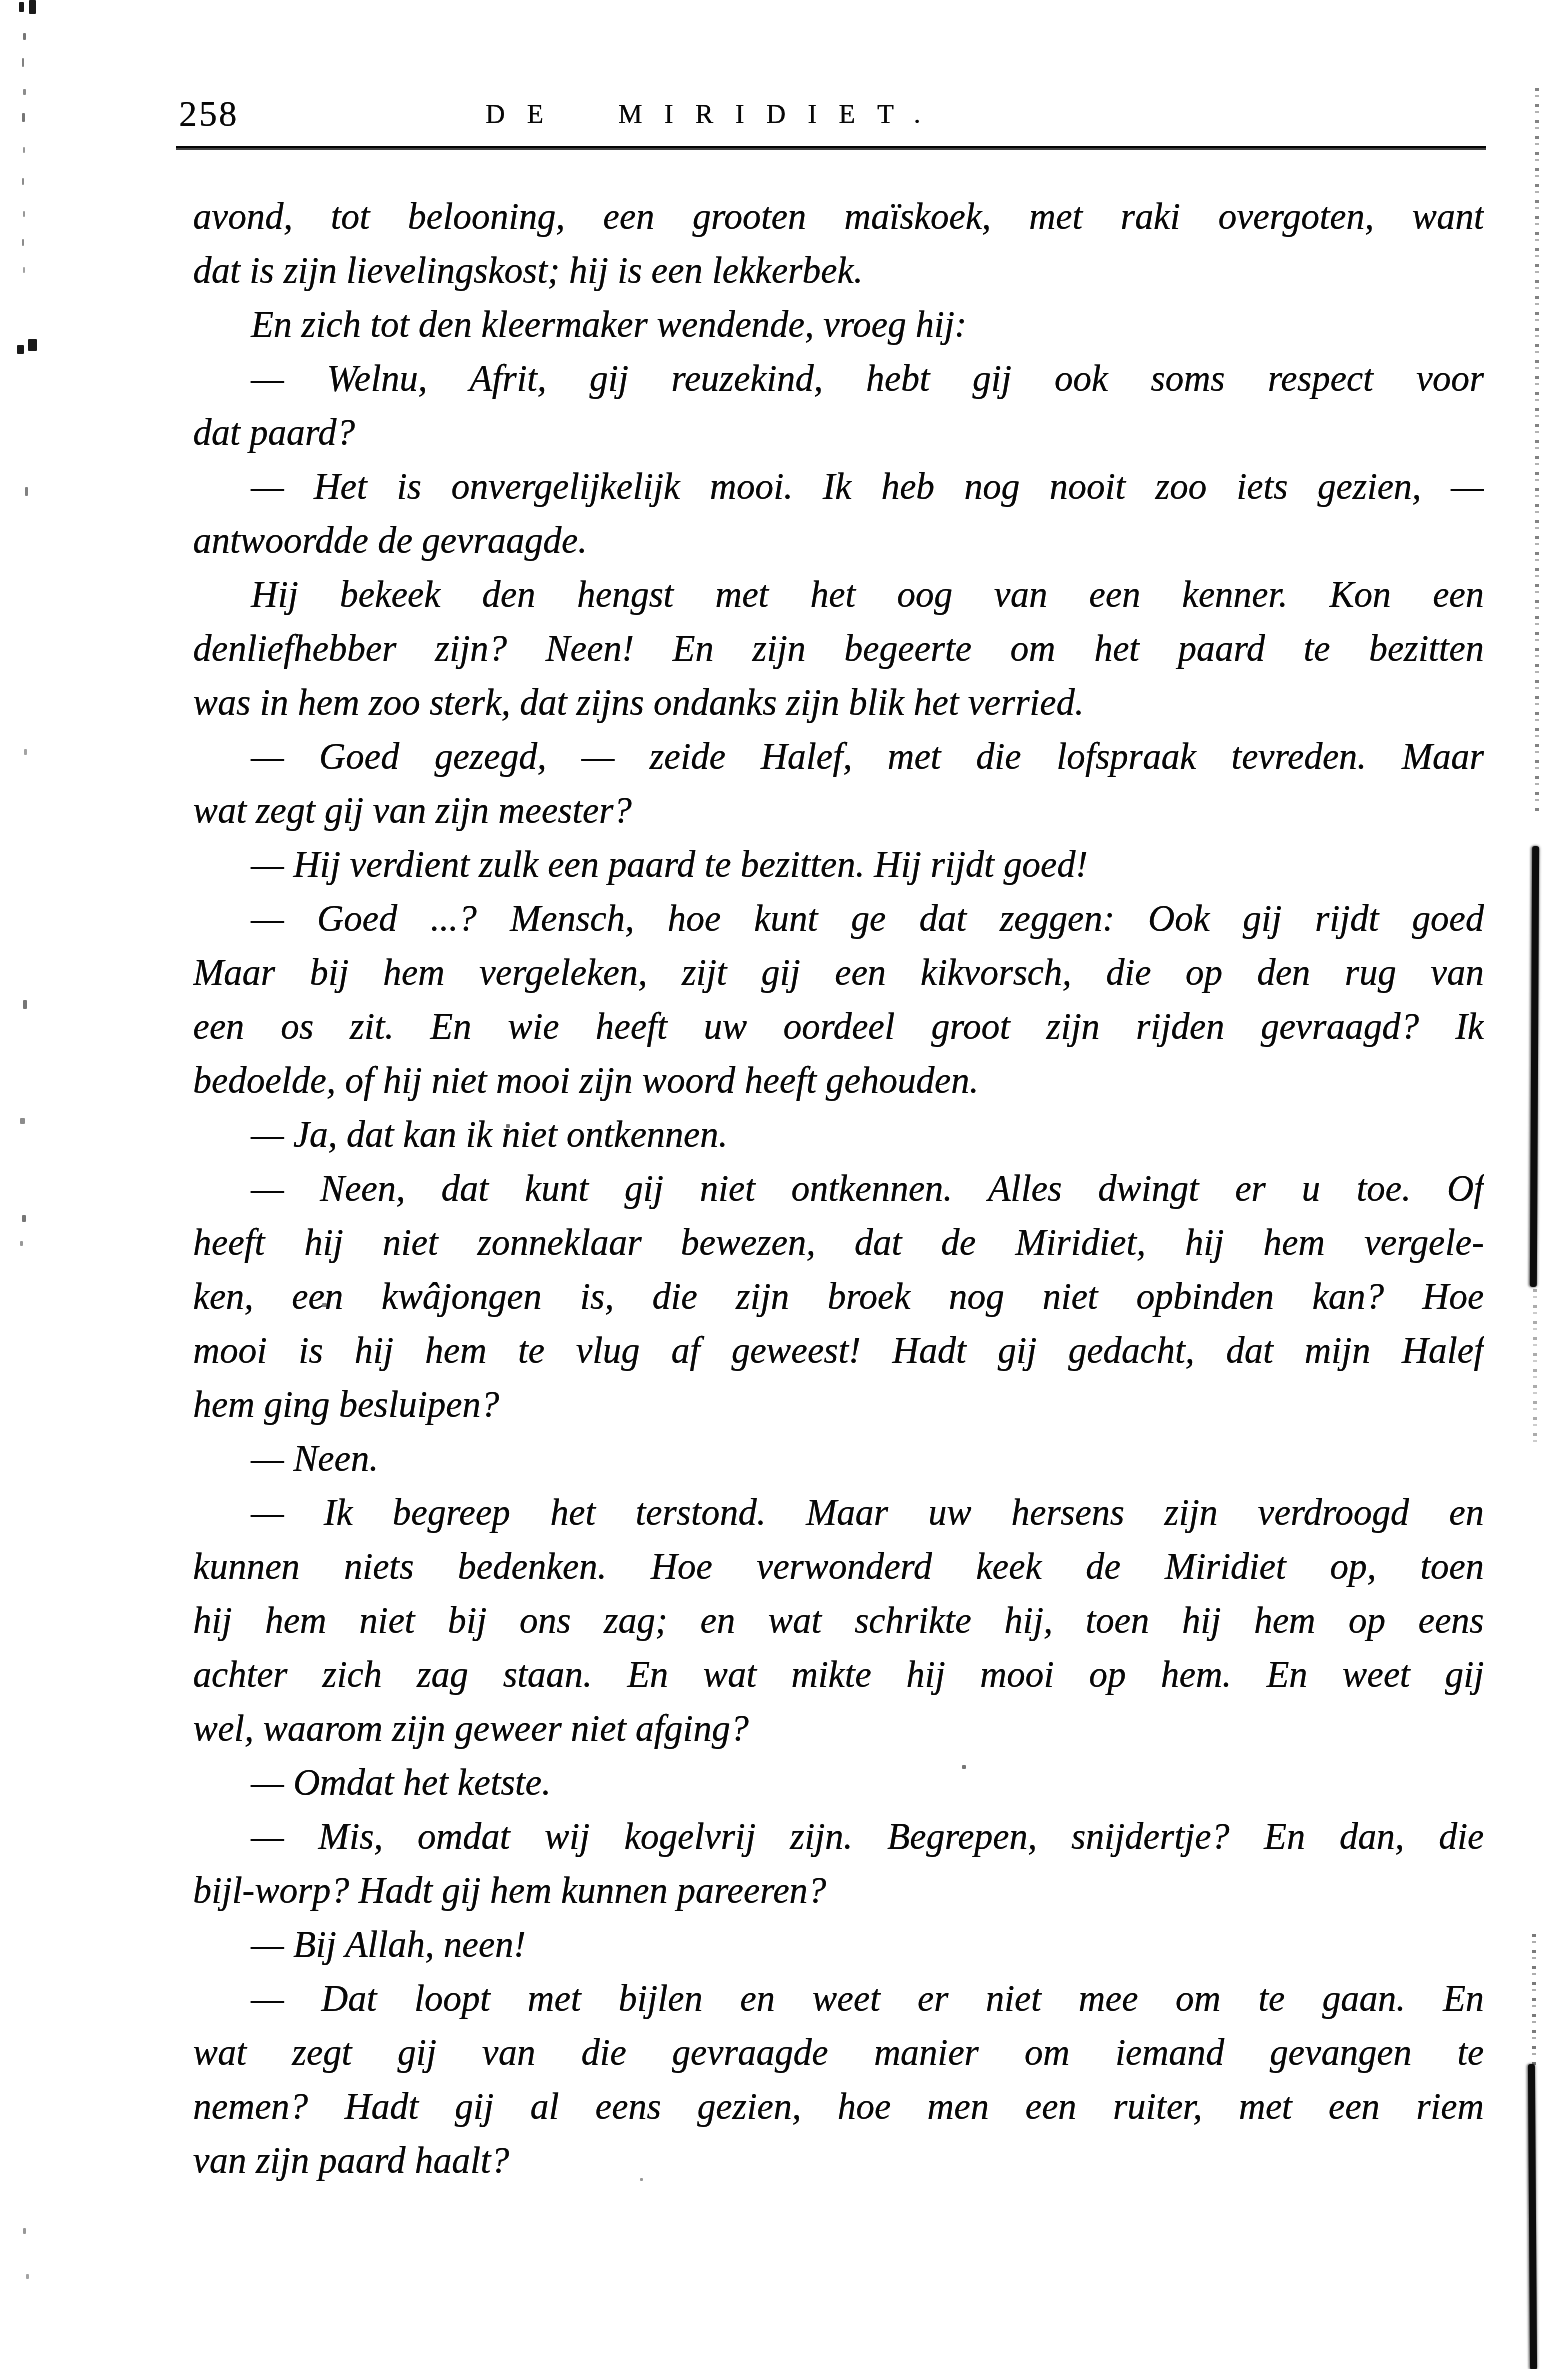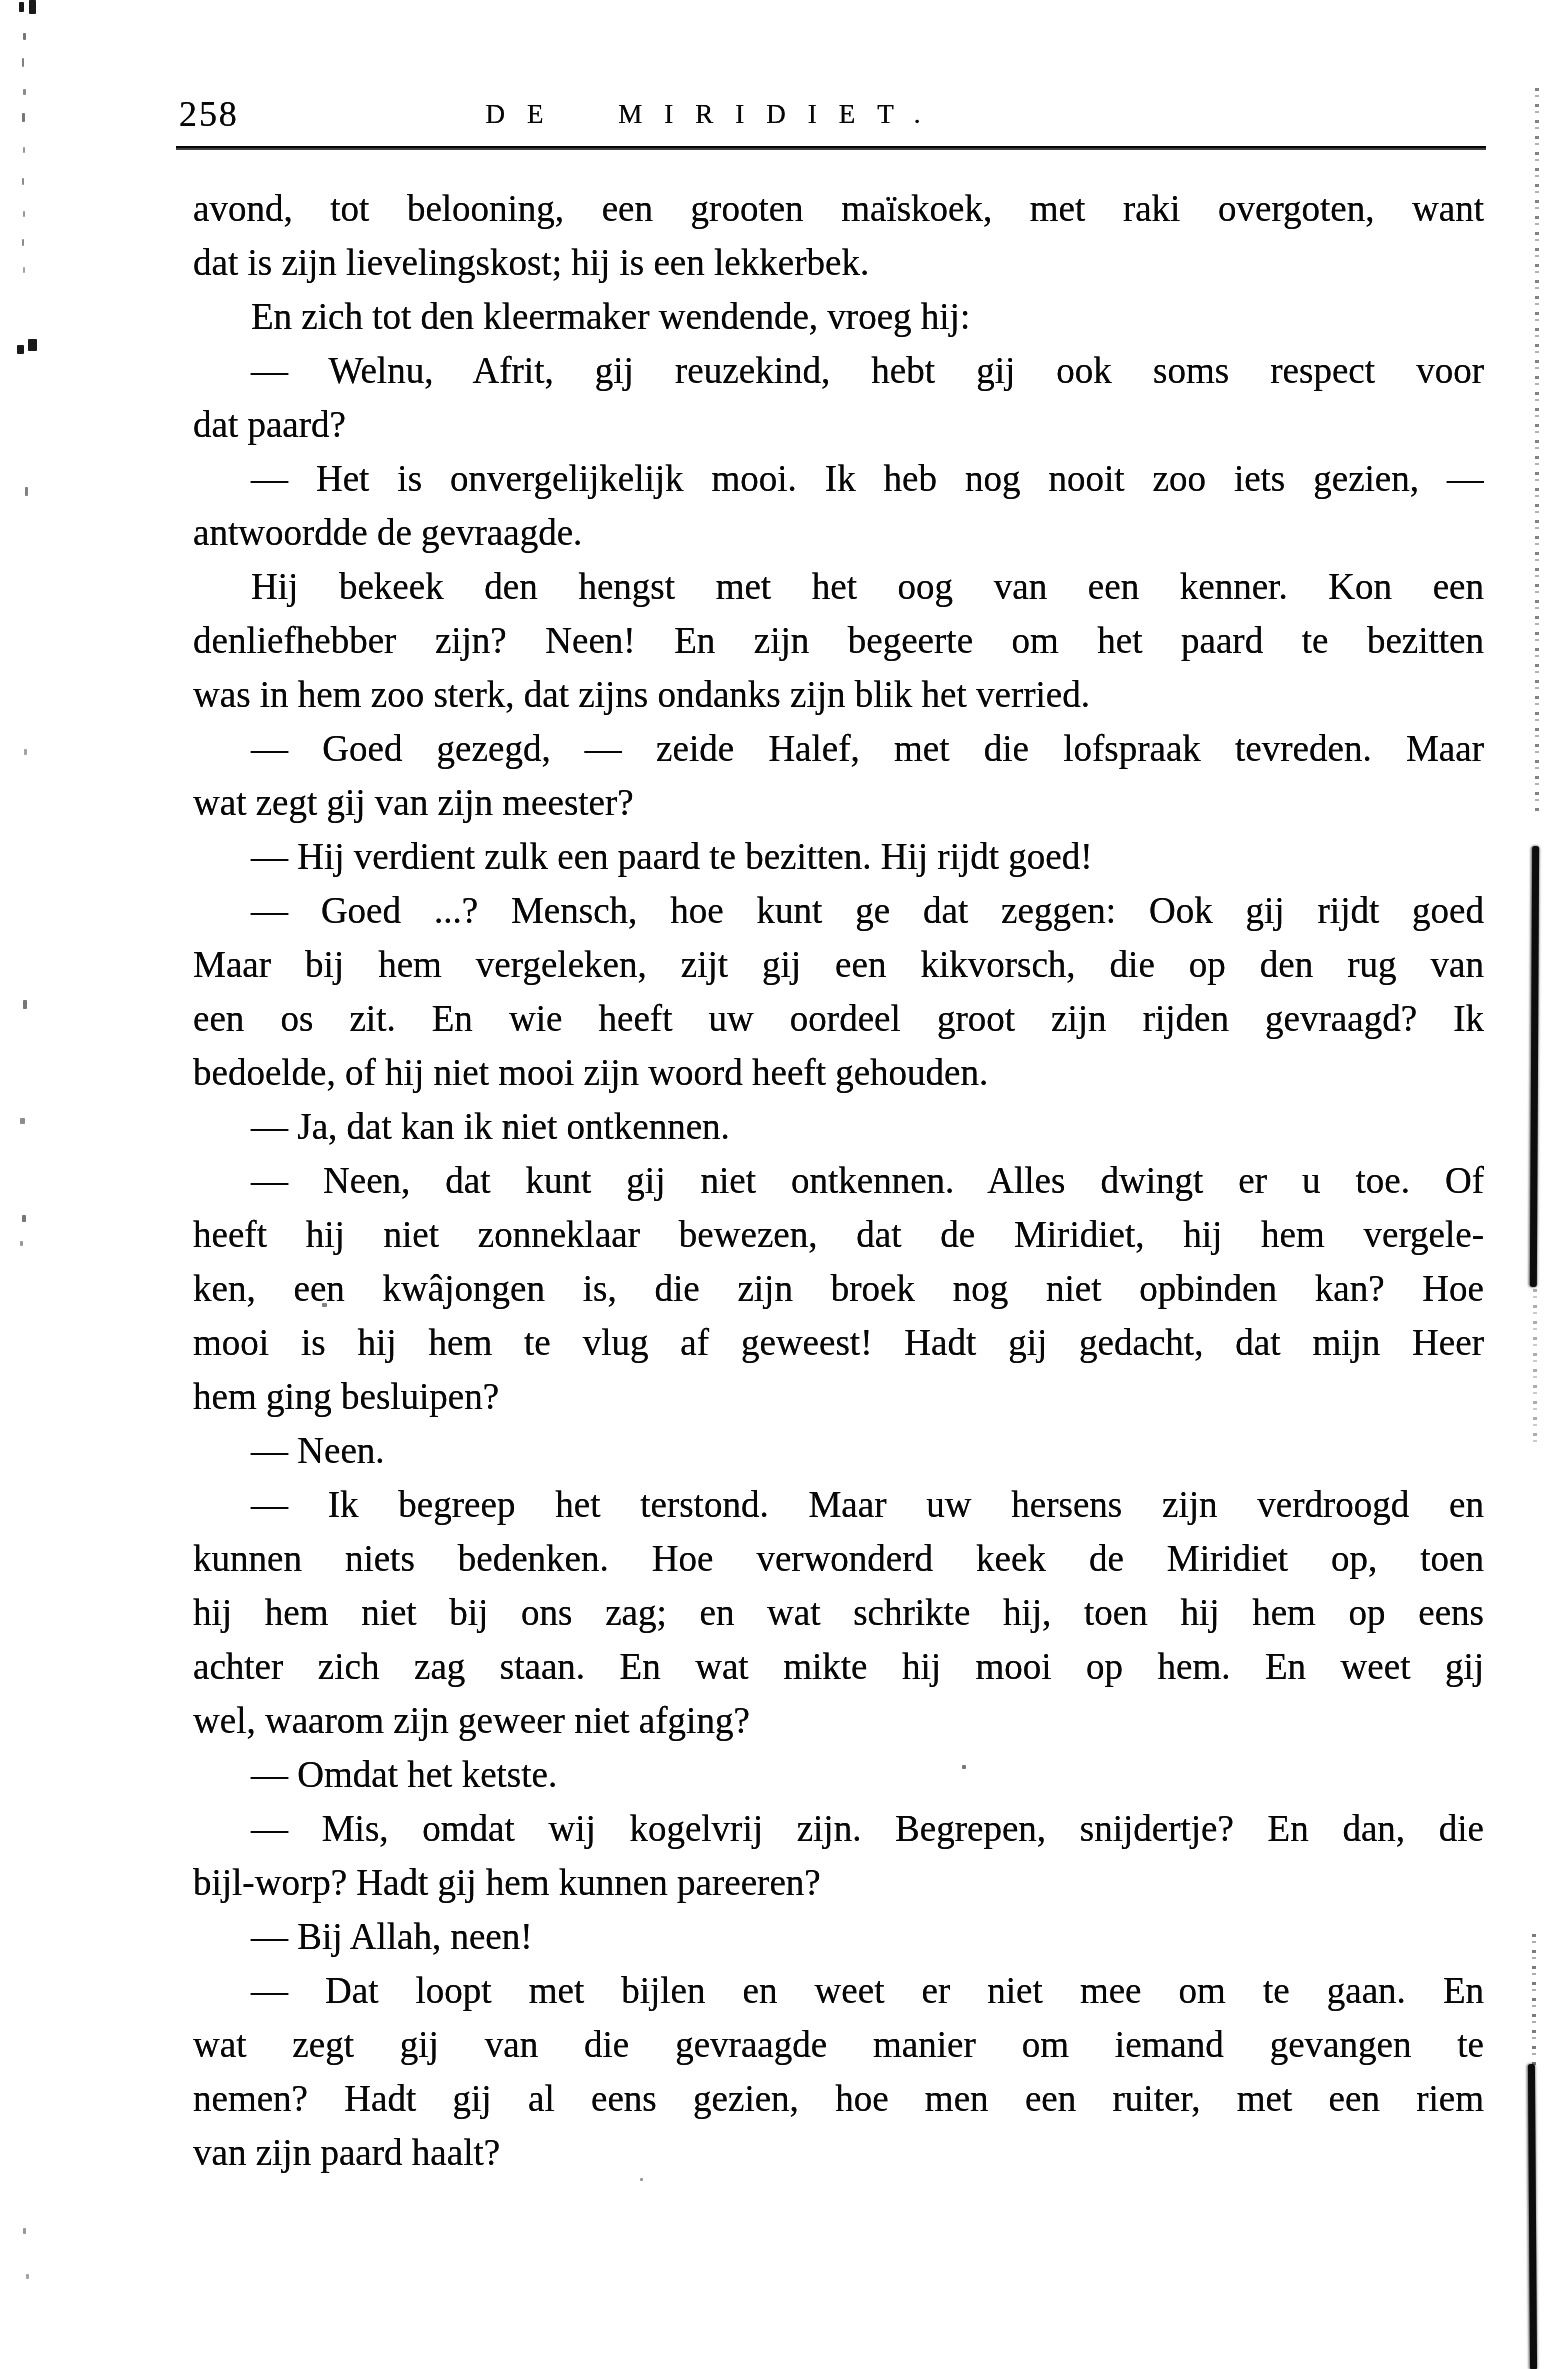--- a/index.html
+++ b/index.html
@@ -26,23 +26,24 @@
     white-space:nowrap;
     text-shadow:0 0 0.6px rgba(0,0,0,.9);
   }
   .header-rule{
     position:absolute;left:176px;top:146px;
     width:1310px;height:3.7px;
     background:linear-gradient(to bottom,#050505 0 2.2px,rgba(0,0,0,.75) 2.2px 3.7px);
   }
   
   .text-block{
-    position:absolute;left:193px;top:182px;width:1291px;
+    position:absolute;left:193px;top:190px;width:1291px;
     font-size:37px;line-height:54px;
     text-shadow:0 0 0.6px rgba(0,0,0,.85);
+    font-style:italic;
   }
   .line{height:54px;overflow:hidden;}
   .fill{text-align:justify;text-align-last:justify;}
   .indent{text-indent:58px;}
   
   .speck{position:absolute;background:#1a1a1a;border-radius:0.9px;}
   .edge-band{position:absolute;}
   .band-dotted{
     width:3.7px;
     background:repeating-linear-gradient(to bottom,
@@ -76,21 +77,21 @@
   <div class="line">wat zegt gij van zijn meester?</div>
   <div class="line indent">— Hij verdient zulk een paard te bezitten. Hij rijdt goed!</div>
   <div class="line indent fill">— Goed ...? Mensch, hoe kunt ge dat zeggen: Ook gij rijdt goed</div>
   <div class="line fill">Maar bij hem vergeleken, zijt gij een kikvorsch, die op den rug van</div>
   <div class="line fill">een os zit. En wie heeft uw oordeel groot zijn rijden gevraagd? Ik</div>
   <div class="line">bedoelde, of hij niet mooi zijn woord heeft gehouden.</div>
   <div class="line indent">— Ja, dat kan ik niet ontkennen.</div>
   <div class="line indent fill">— Neen, dat kunt gij niet ontkennen. Alles dwingt er u toe. Of</div>
   <div class="line fill">heeft hij niet zonneklaar bewezen, dat de Miridiet, hij hem vergele-</div>
   <div class="line fill">ken, een kwâjongen is, die zijn broek nog niet opbinden kan? Hoe</div>
-  <div class="line fill">mooi is hij hem te vlug af geweest! Hadt gij gedacht, dat mijn Heer</div>
+  <div class="line fill">mooi is hij hem te vlug af geweest! Hadt gij gedacht, dat mijn Halef</div>
   <div class="line">hem ging besluipen?</div>
   <div class="line indent">— Neen.</div>
   <div class="line indent fill">— Ik begreep het terstond. Maar uw hersens zijn verdroogd en</div>
   <div class="line fill">kunnen niets bedenken. Hoe verwonderd keek de Miridiet op, toen</div>
   <div class="line fill">hij hem niet bij ons zag; en wat schrikte hij, toen hij hem op eens</div>
   <div class="line fill">achter zich zag staan. En wat mikte hij mooi op hem. En weet gij</div>
   <div class="line">wel, waarom zijn geweer niet afging?</div>
   <div class="line indent">— Omdat het ketste.</div>
   <div class="line indent fill">— Mis, omdat wij kogelvrij zijn. Begrepen, snijdertje? En dan, die</div>
   <div class="line">bijl-worp? Hadt gij hem kunnen pareeren?</div>

